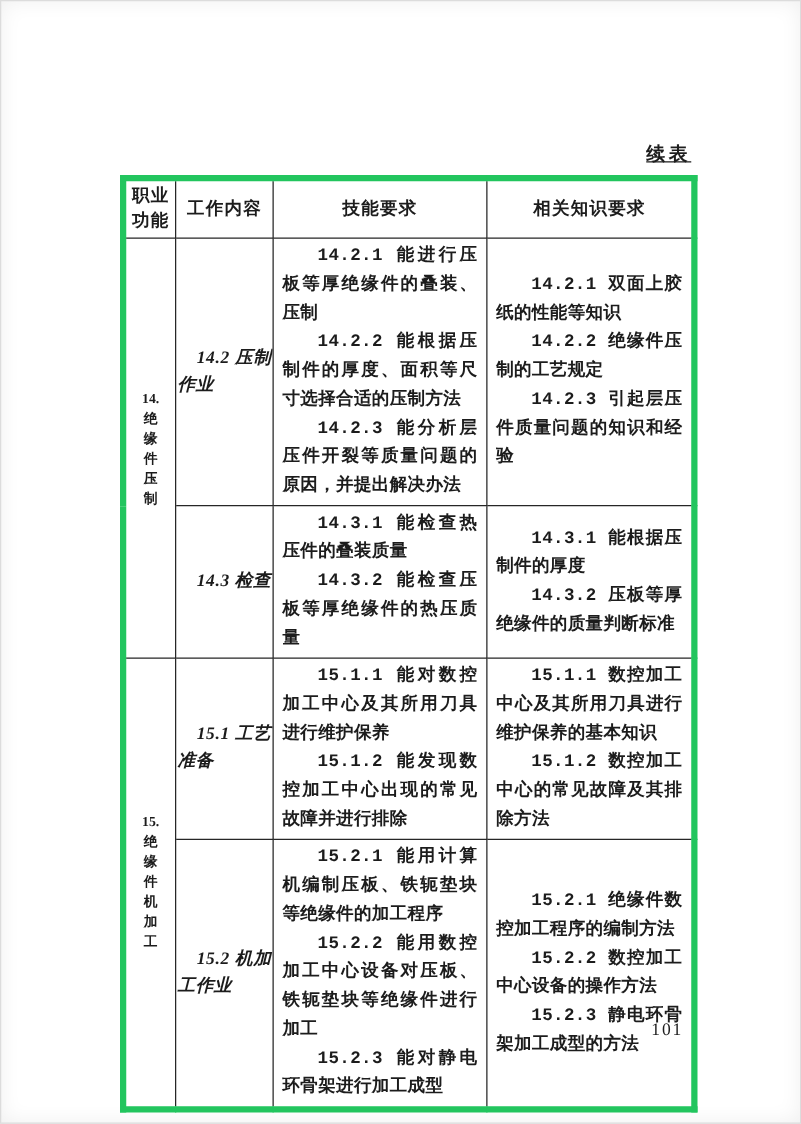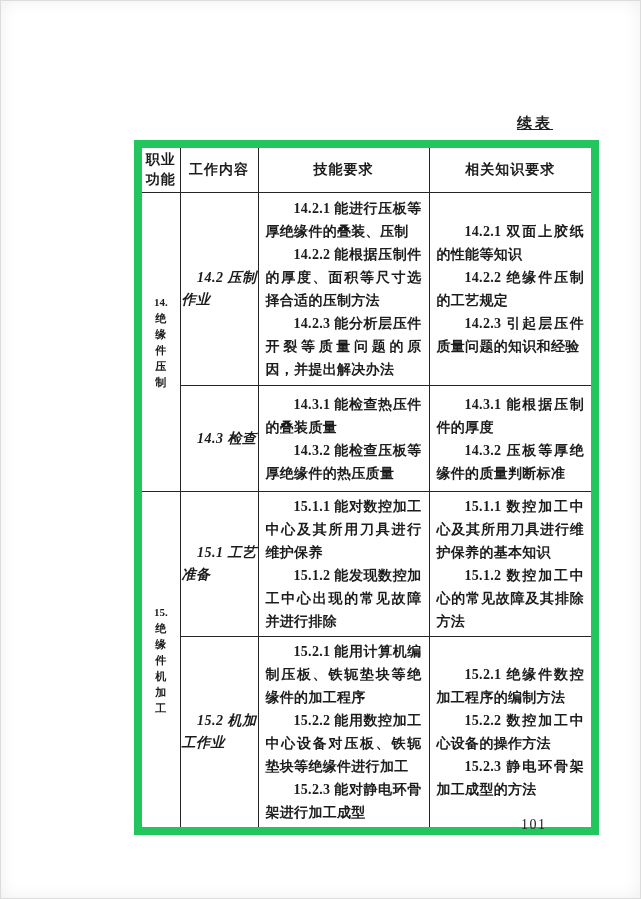--- a/index.html
+++ b/index.html
@@ -19,22 +19,21 @@
     font-size:15px; font-weight:bold; letter-spacing:.5px;
   }
   .continued {
     position:absolute; top:114px; right:88px;
     font-size:15px; font-weight:bold; letter-spacing:3px;text-decoration:underline;
   }
   table.std-table {
     position:absolute; left:96px; top:140px; width:457px;
     border-collapse:collapse; table-layout:fixed;
     font-size:14px; font-weight:bold; color:#1c1c1c;
-    border:8px solid #22c55e;
-    margin-left:38px;
+    border:5px solid #22c55e;
   }
   .std-table th, .std-table td {
     border:1px solid #262626; vertical-align:middle; overflow:hidden;
   }
   tr.r-head { height:48px; }
   tr.r1 { height:193px; }
   tr.r2 { height:106px; }
   tr.r3 { height:139px; }
   tr.r4 { height:177px; }
   th.hdr {
@@ -45,21 +44,21 @@
   .func-num { line-height:16px; white-space:nowrap; }
   .func-label {
     width:15px; margin:0 auto; line-height:16px;
     word-break:break-all; letter-spacing:0;
   }
   td.work-cell { padding:2px 1px;font-style:italic; }
   .work-cell p {
     text-indent:1.1em; text-align:justify; text-justify:inter-character;
     line-height:22px; letter-spacing:.5px;
   }
-  td.skill-cell, td.know-cell { padding:3px 7px; }
+  td.skill-cell, td.know-cell { padding:3px 7px;font-family:Liberation Mono, monospace; }
   .skill-cell p, .know-cell p {
     text-indent:2em; text-align:justify; text-justify:inter-character;
     line-height:23px; letter-spacing:.3px;
   }
   .page-num {
     position:absolute; top:817px; left:521px;
     font-size:14px; letter-spacing:1.5px;
   }
 </style>
 </head>

